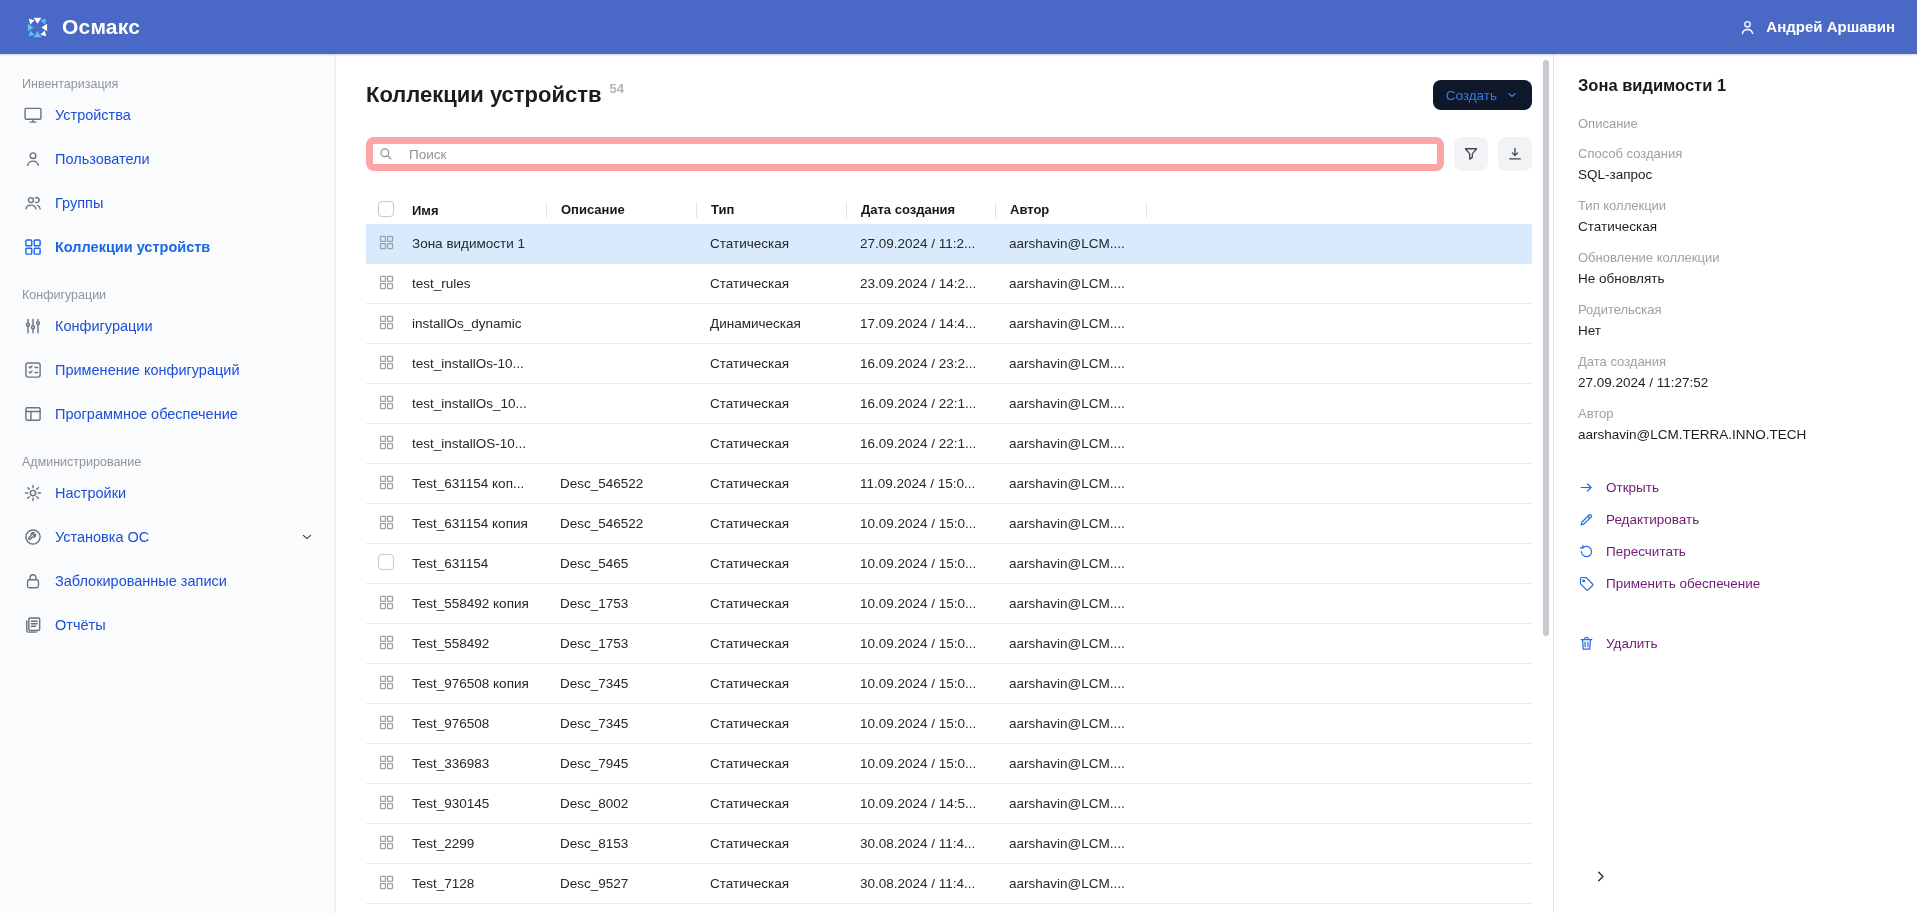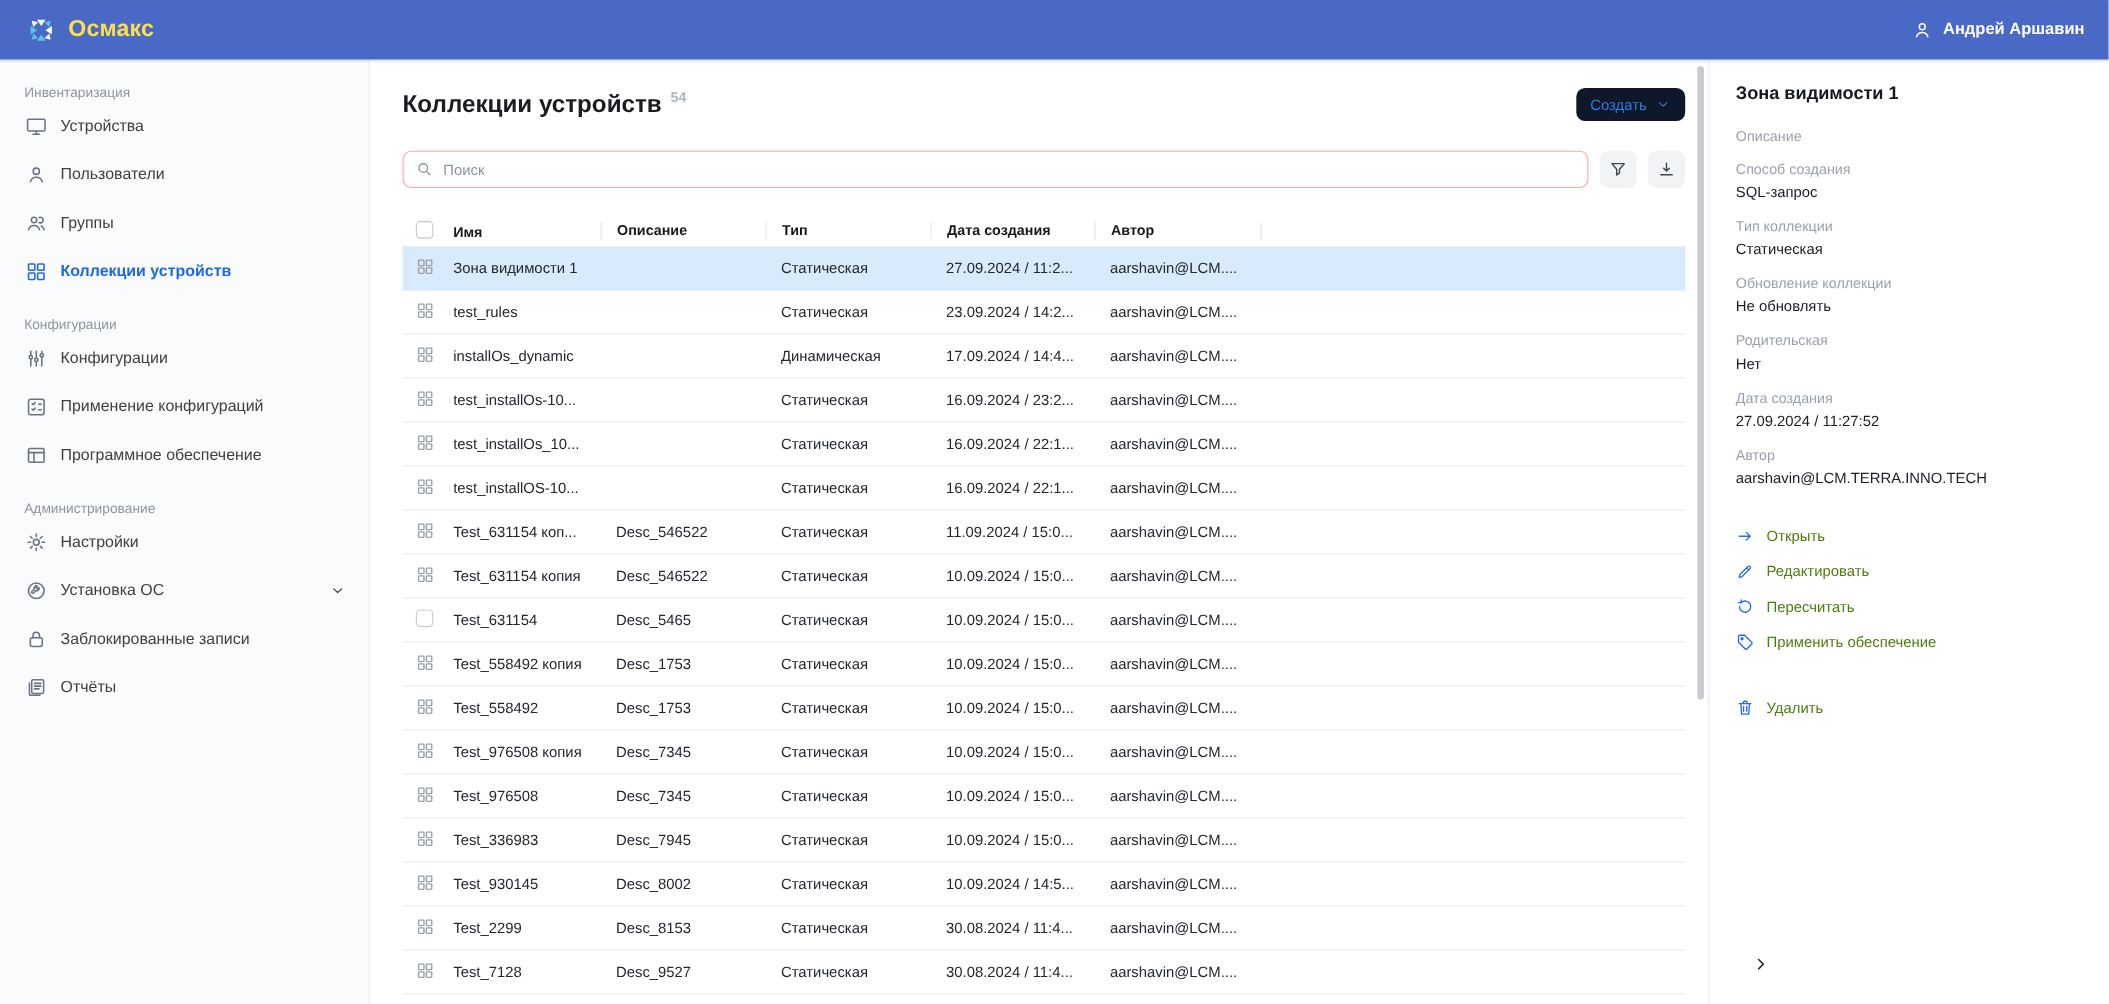--- a/index.html
+++ b/index.html
@@ -5,36 +5,36 @@
   * { margin:0; padding:0; box-sizing:border-box; }
   html,body { width:1917px; height:913px; overflow:hidden; background:#fff;
     font-family:"Liberation Sans", sans-serif; color:#23272e; }
 
   
   .topbar { height:54px; background:#4a69c6; display:flex; align-items:center;
     justify-content:space-between; padding:0 22px 0 24px;
     box-shadow:0 1px 2px rgba(0,0,0,.18); position:relative; z-index:5; }
   .brand { display:flex; align-items:center; gap:11px; }
   .brand .logo svg { display:block; }
-  .brand-name { color:#fde047; font-size:21px; font-weight:bold; letter-spacing:.2px; }
+  .brand-name { color:#ffffff; font-size:21px; font-weight:bold; letter-spacing:.2px; }
   .user { display:flex; align-items:flex-start; gap:9px; color:#fff; cursor:pointer; }
   .user .uicon svg { width:19px; height:19px; stroke:#fff; display:block; }
   .user-name { font-size:15px; font-weight:bold; }
 
   
   .app { display:flex; height:859px; }
   svg.i { fill:none; stroke:currentColor; stroke-width:1.7; stroke-linecap:round;
     stroke-linejoin:round; width:20px; height:20px; display:block; }
 
   
   .sidebar { width:336px; background:#fafbfc; border-right:1px solid #ebedf0;
     padding-top:4px; flex:none; }
   .section-label { margin:19px 0 2px 22px; font-size:12.5px; color:#8f959e; }
   .nav-item { height:44px; display:flex; align-items:center; padding:0 20px 0 23px;
-    cursor:pointer; font-size:14.5px; color:#404040; }
+    cursor:pointer; font-size:14.5px; color:#1d4ed8; }
   .nav-item .nav-icon { color:#6b7280; margin-right:12px; }
   .nav-item.active { color:#1c68e3; font-weight:bold; }
   .nav-item.active .nav-icon { color:#1c68e3; }
   .nav-chevron { margin-left:auto; color:#3c4048; }
   .nav-chevron svg { width:16px; height:16px; }
 
   
   .main { flex:1; min-width:0; padding:0 21px 0 30px; position:relative; }
   .title-row { margin-top:25px; height:32px; display:flex; align-items:center; }
   h1.page-title { font-size:22px; font-weight:bold; color:#191c21; }
@@ -42,21 +42,21 @@
     align-self:flex-start; margin-top:2px;text-align:right; }
   .create-btn { margin-left:auto; height:30px; padding:0 13px; border:none;
     border-radius:8px; background:#0f172a; color:#2f7ce2; font-size:13.5px;
     font-family:inherit; display:flex; align-items:center; gap:8px; cursor:pointer; }
   .create-btn svg { width:14px; height:14px; stroke-width:2; }
 
   .toolbar { margin-top:26px; display:flex; align-items:center; gap:10px; }
   .search { position:relative; flex:1; }
   .search .sicon { position:absolute; left:11px; top:8px; color:#8d939c; }
   .search .sicon svg { width:17px; height:17px; }
-  .search input { width:100%; height:34px; border:1px solid #fca5a5; border-radius:8px;
+  .search input { width:100%; height:34px; border:7px solid #fca5a5; border-radius:8px;
     padding:0 12px 0 36px; font-size:13.5px; font-family:inherit; color:#23272e;
     outline:none; background:#fff; }
   .search input::placeholder { color:#8d939c; }
   .tool-btn { width:34px; height:34px; border:none; border-radius:8px; background:#f1f3f5;
     color:#3f444c; display:flex; align-items:center; justify-content:center; cursor:pointer; }
   .tool-btn svg { width:18px; height:18px; }
 
   
   .table { margin-top:25px; }
   .thead, .trow { display:grid;
@@ -82,21 +82,21 @@
   
   .details { width:364px; flex:none; border-left:1px solid #e3e5e8;
     padding:22px 24px; position:relative; }
   .details h2 { font-size:16.5px; font-weight:bold; color:#15181d; margin-bottom:20px; }
   .field { margin-bottom:13px; }
   .flabel { font-size:13px; color:#9aa1ab; line-height:17px; margin-bottom:3px; }
   .fvalue { font-size:13.5px; color:#1b1e24; line-height:19px; }
   .actions { margin-top:27px; }
   .actions.secondary { margin-top:28px; }
   .action { height:32px; display:flex; align-items:center; gap:11px; cursor:pointer;
-    font-size:13.5px; color:#4d7c0f; }
+    font-size:13.5px; color:#701a75; }
   .action .aicon { color:#2468e4; display:inline-flex; }
   .action .aicon svg { width:17px; height:17px; }
   .collapse { position:absolute; left:36px; bottom:26px; background:none; border:none;
     color:#2b2f36; cursor:pointer; padding:2px; }
   .collapse svg { width:17px; height:17px; stroke-width:2; }
 </style>
 </head>
 <body>
 
 <header class="topbar">

